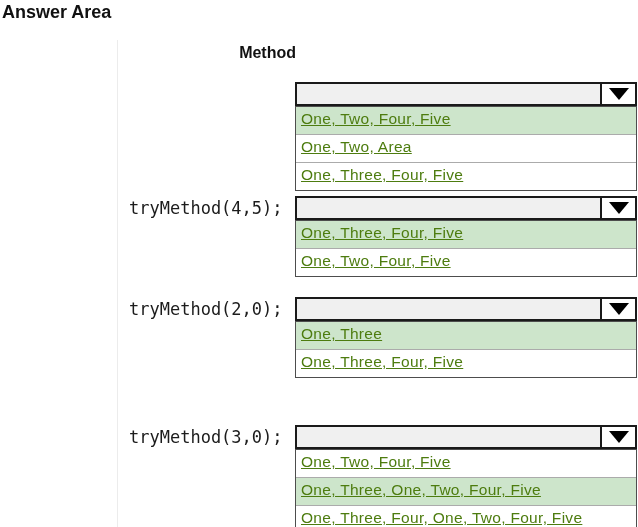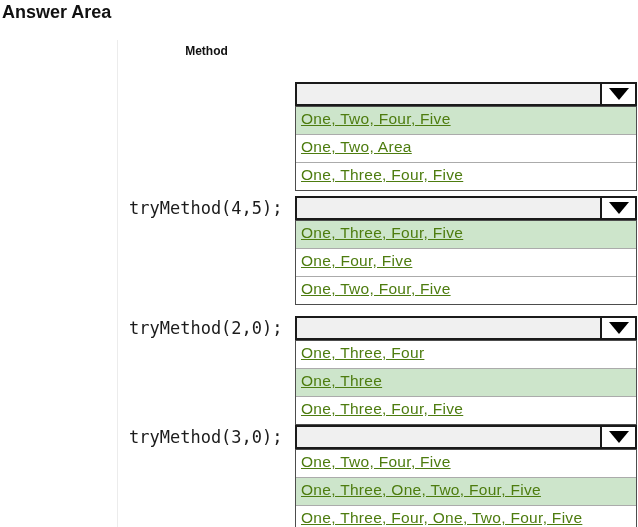--- a/index.html
+++ b/index.html
@@ -27,31 +27,31 @@
     left: 117px;
     top: 40px;
     bottom: 0;
     width: 1px;
     background: #ececec;
   }
   .col-header {
     position: absolute;
     top: 44px;
     font-weight: bold;
-    font-size: 12px;
-    text-align: center;
+    font-size: 16px;
+    text-align: right;
     color: #111;
   }
   .method-col { left: 117px; width: 179px; }
   .output-col { left: 296px; width: 341px; }
 
   .group { position: absolute; left: 0; width: 638px; height: 101px; }
   .g1 { top: 82px; }
   .g2 { top: 196px; }
-  .g3 { top: 316px; }
+  .g3 { top: 297px; }
   .g4 { top: 425px; }
 
   .method {
     position: absolute;
     left: 129px;
     top: 0;
     height: 24px;
     line-height: 24px;
     font-family: "DejaVu Sans Mono", monospace;
     font-size: 17px;
@@ -138,35 +138,33 @@
   <section class="group g2">
     <div class="method">tryMethod(4,5);</div>
     <div class="combo">
       <div class="combo-field"></div>
       <div class="combo-btn">
         <span class="caret"></span>
       </div>
     </div>
     <ul class="options">
       <li class="opt selected">One, Three, Four, Five</li>
-      <li class="opt">One, Four, Five</li>
       <li class="opt">One, Two, Four, Five</li>
     </ul>
   </section>
 
   <section class="group g3">
     <div class="method">tryMethod(2,0);</div>
     <div class="combo">
       <div class="combo-field"></div>
       <div class="combo-btn">
         <span class="caret"></span>
       </div>
     </div>
     <ul class="options">
-      <li class="opt">One, Three, Four</li>
       <li class="opt selected">One, Three</li>
       <li class="opt">One, Three, Four, Five</li>
     </ul>
   </section>
 
   <section class="group g4">
     <div class="method">tryMethod(3,0);</div>
     <div class="combo">
       <div class="combo-field"></div>
       <div class="combo-btn">

